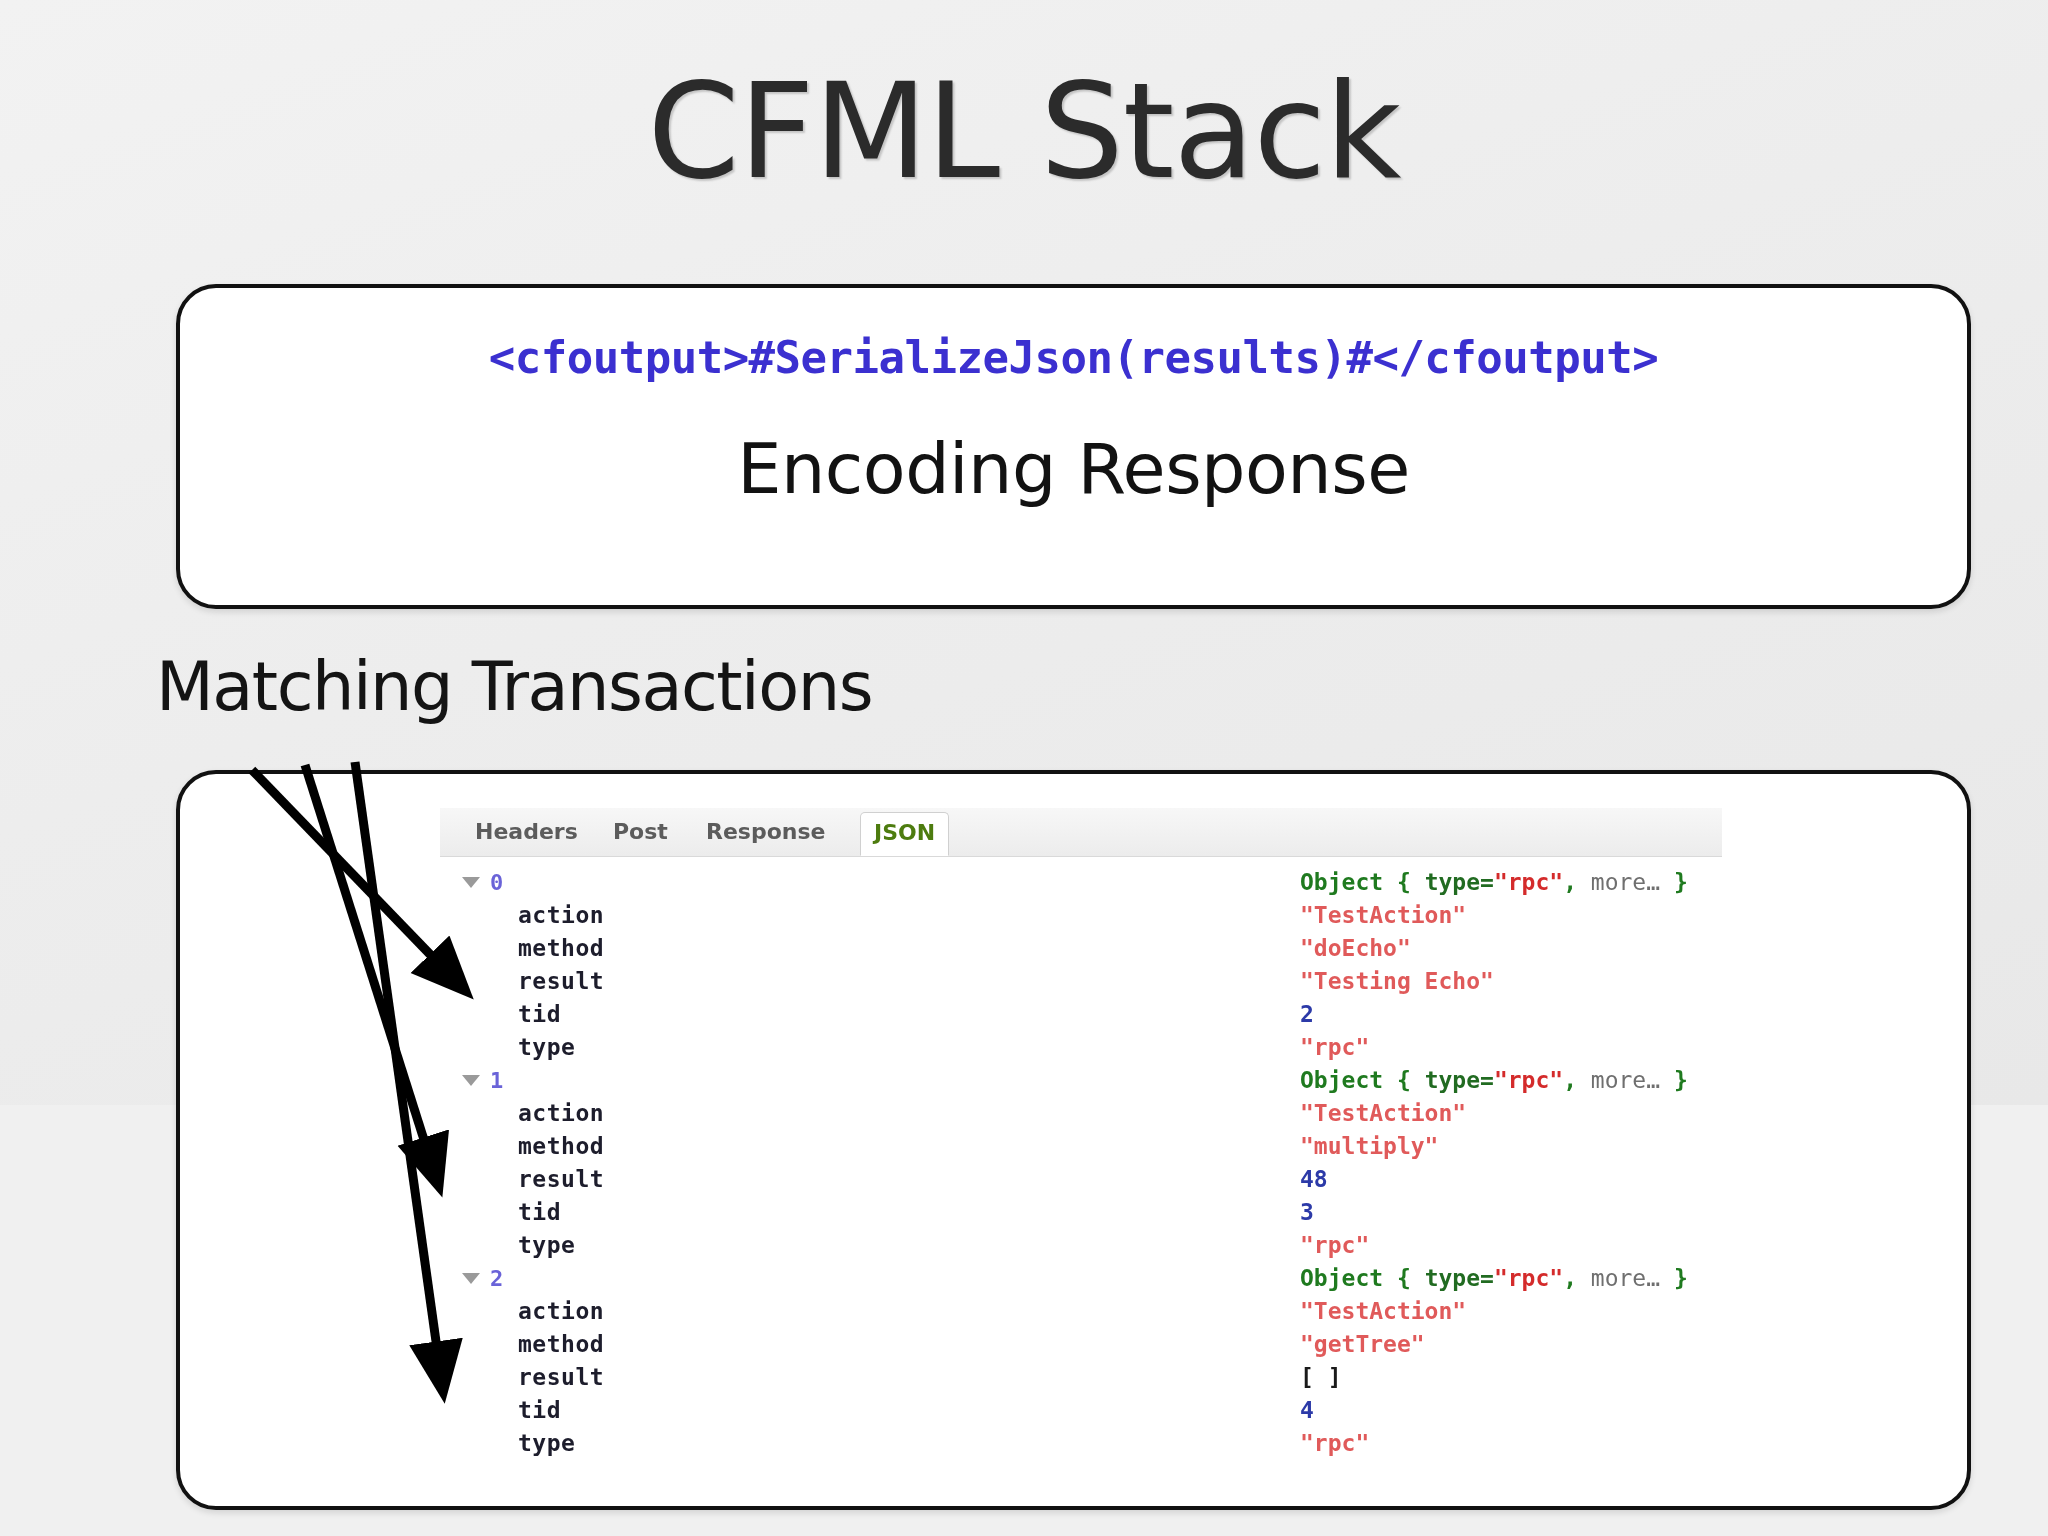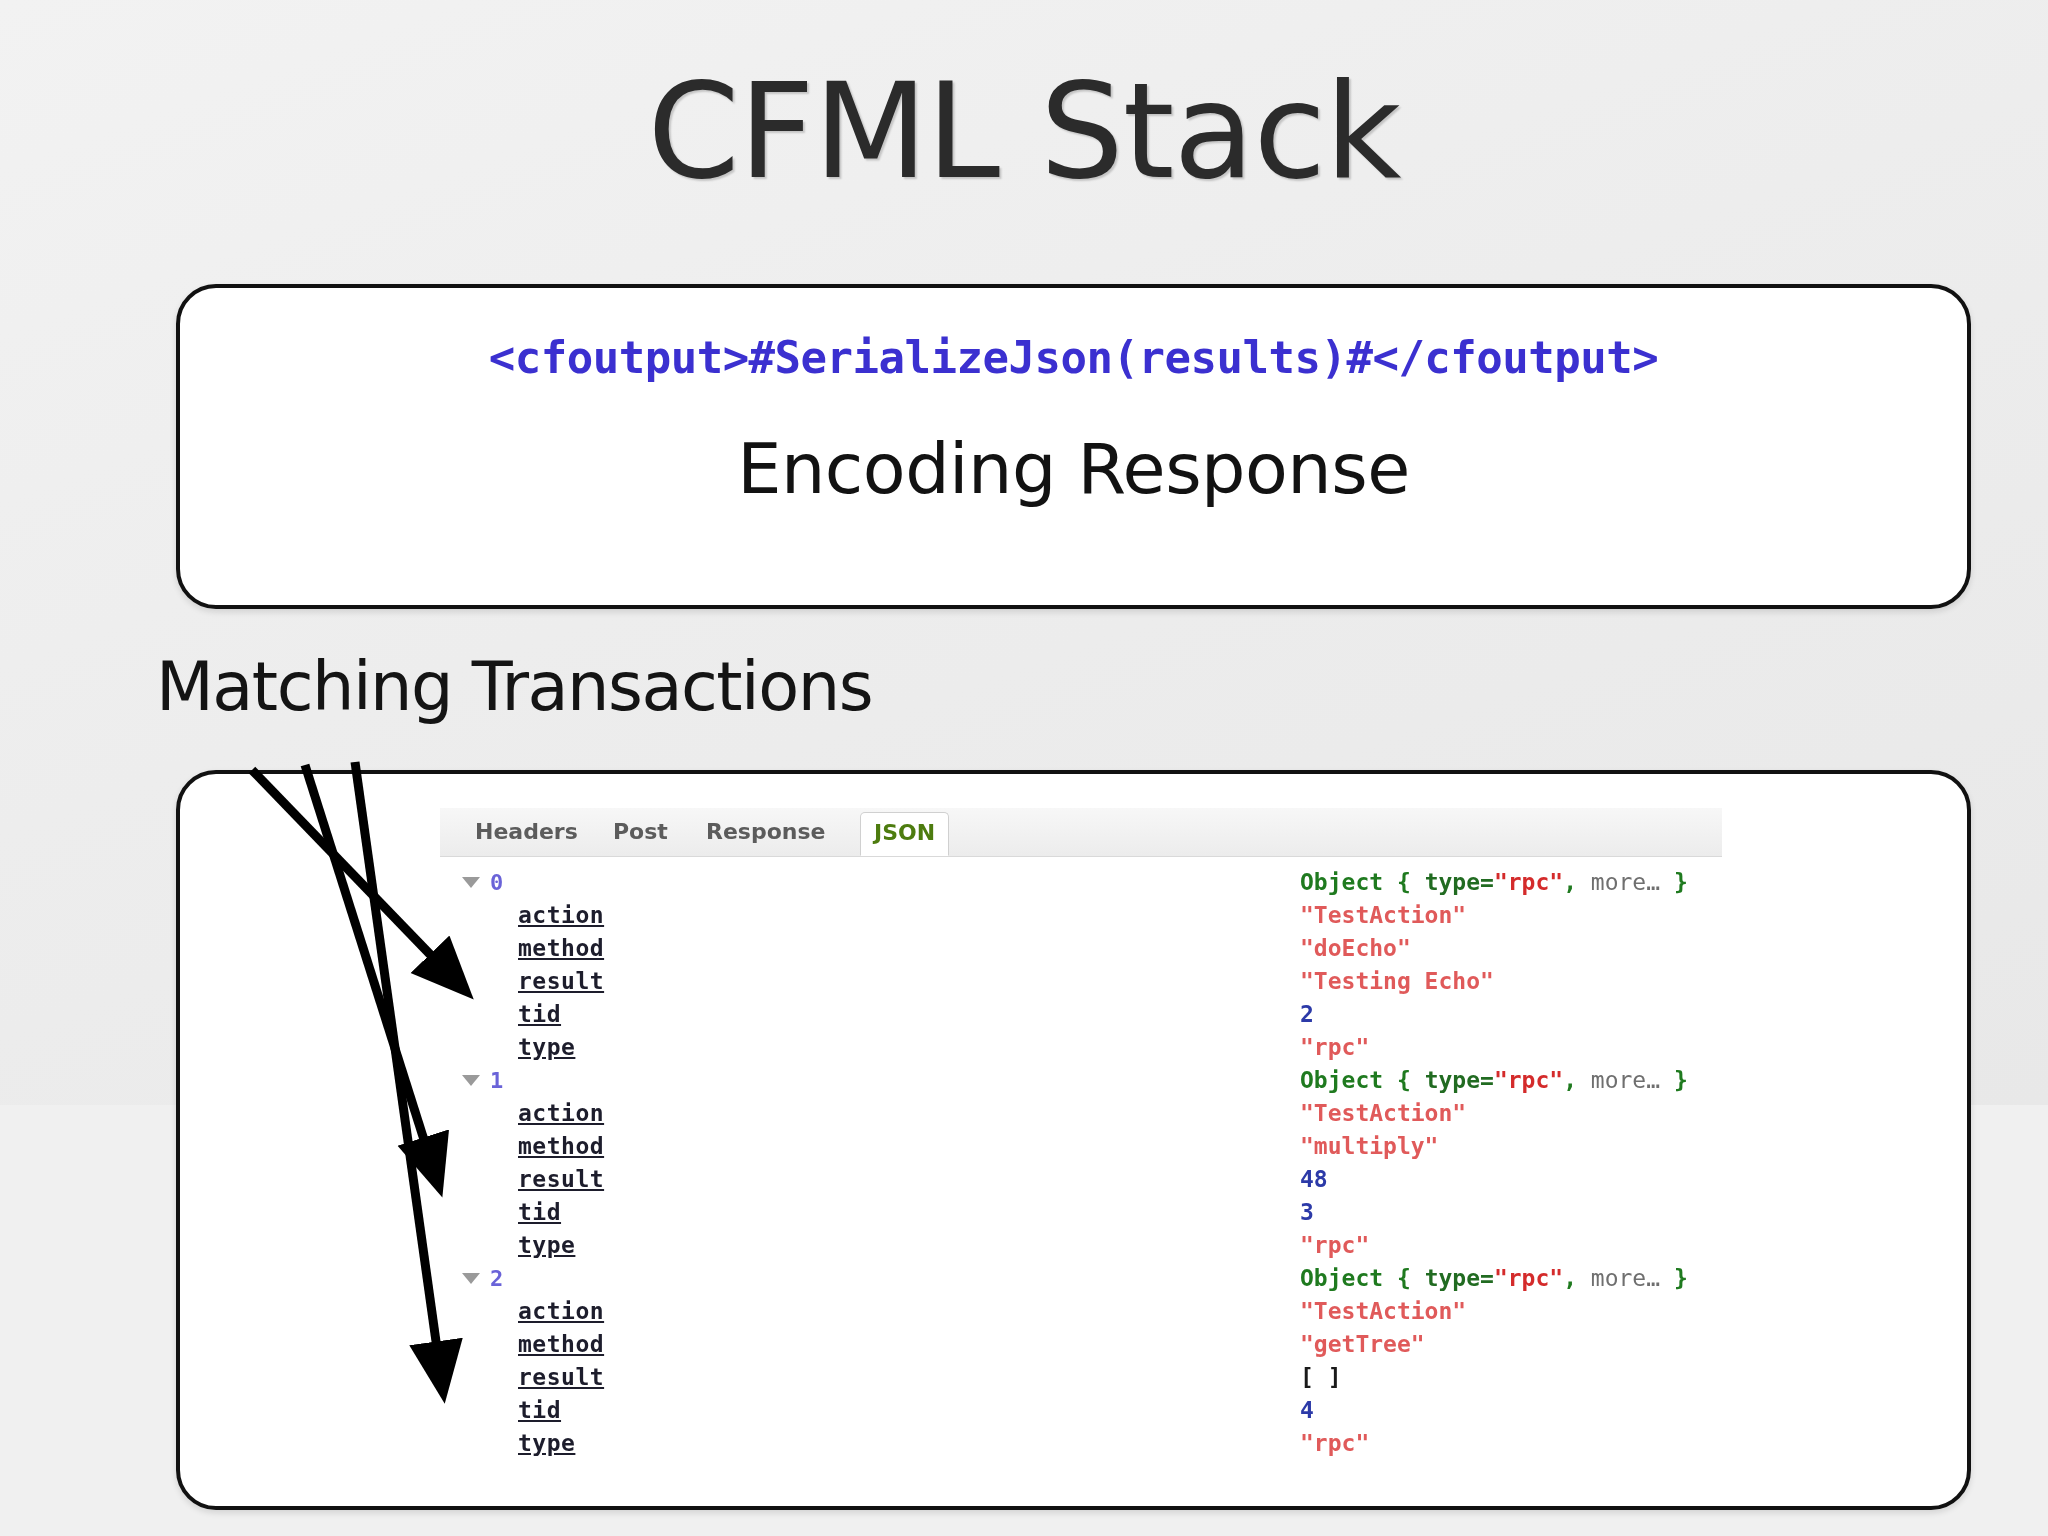--- a/index.html
+++ b/index.html
@@ -191,21 +191,20 @@
     color: #6a63d8;
   }
 
   .key-row .key-label {
     position: absolute;
     left: 78px;
     font-size: 23px;
     font-weight: 700;
     color: #1d1d2c;
     letter-spacing: 0.5px;
-    text-decoration: underline;
   }
 
   .val {
     position: absolute;
     left: 860px;
     font-size: 23px;
     font-weight: 700;
     white-space: nowrap;
   }
   .val.v-object { color: #1f7a1f; }

